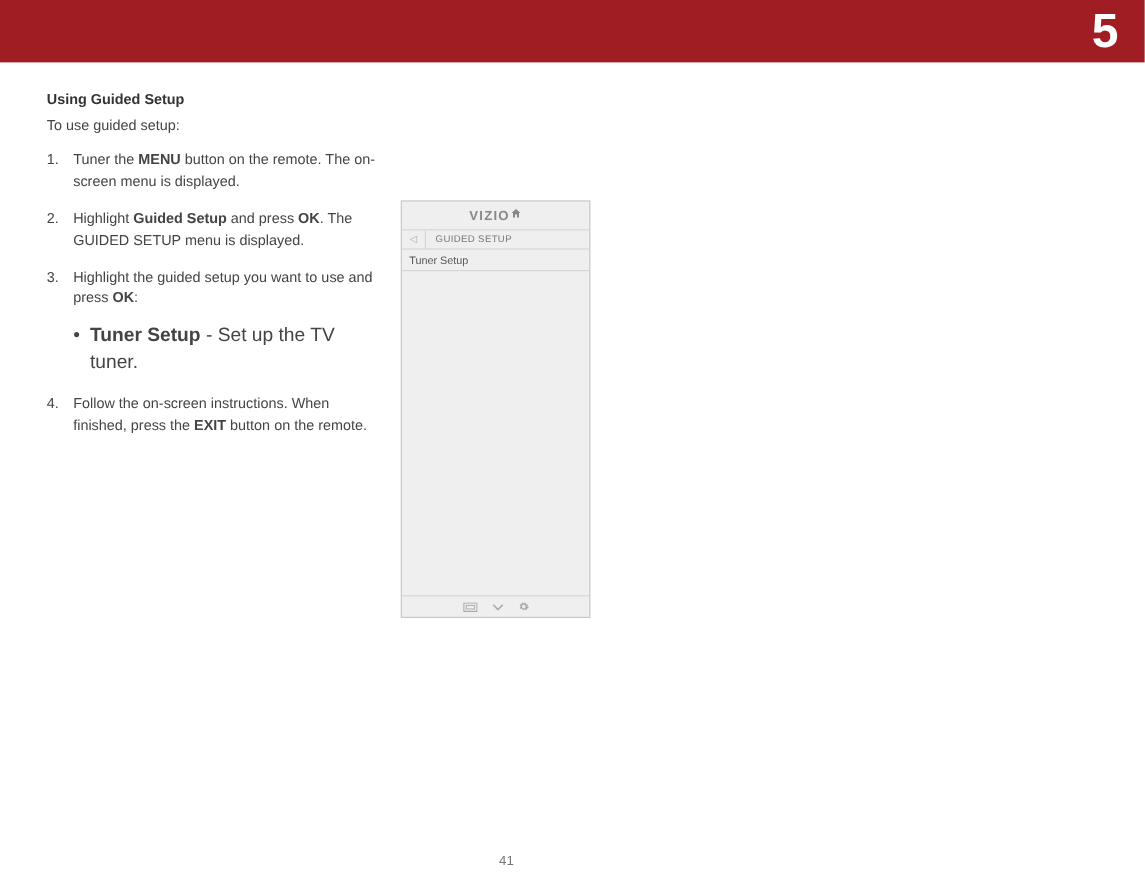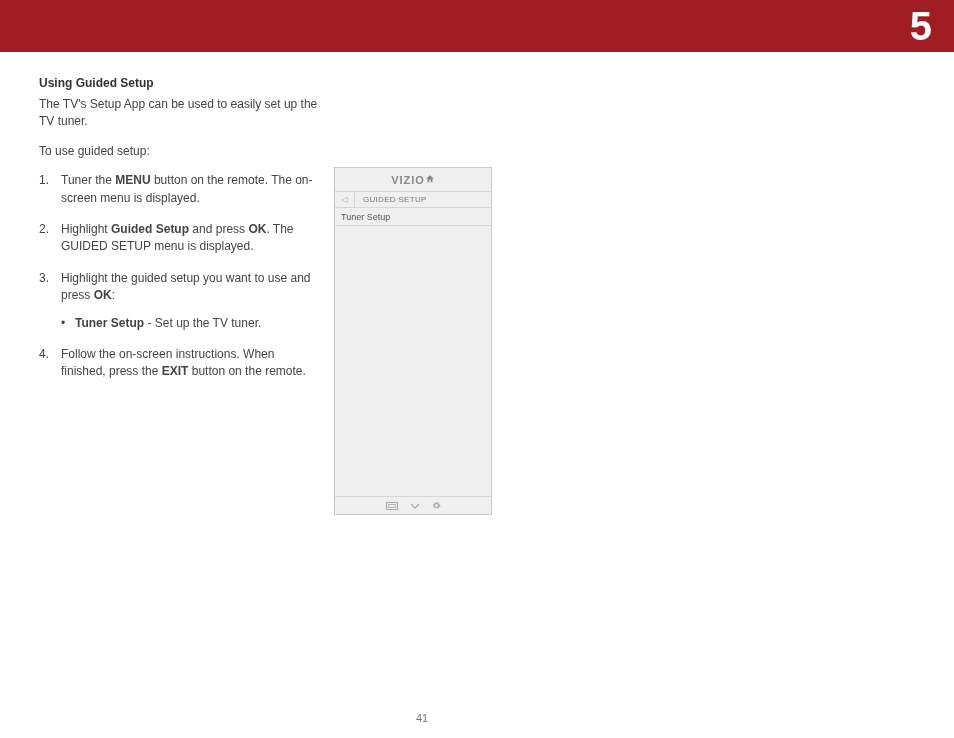--- a/index.html
+++ b/index.html
@@ -70,21 +70,21 @@
     content: counter(step) ".";
     position: absolute;
     left: 0;
     top: 0;
   }
   ul.bullets {
     list-style: none;
     margin-top: 10px;
   }
   ul.bullets > li {
-    font-size: 12px;
+    font-size: 16px;
     line-height: 1.45;
     padding-left: 14px;
     position: relative;
     color: #444;
   }
   ul.bullets > li::before {
     content: "•";
     position: absolute;
     left: 0;
     top: 0;
@@ -175,21 +175,20 @@
 
 <div class="header-band">
   <div class="chapter-number">5</div>
 </div>
 
 <div class="page-content">
 
 
   <div class="left-col">
     <p class="subheading">Using Guided Setup</p>
-    <p class="body-text">The TV's Setup App can be used to easily set up the TV tuner.</p>
     <p class="body-text">To use guided setup:</p>
 
     <ol class="steps">
       <li>
         <span>Tuner the </span><span class="bold">MENU</span><span> button on the remote. The on-screen menu is displayed.</span>
       </li>
       <li>
         <span>Highlight </span><span class="bold">Guided Setup</span><span> and press </span><span class="bold">OK</span><span>. The GUIDED SETUP menu is displayed.</span>
       </li>
       <li>

